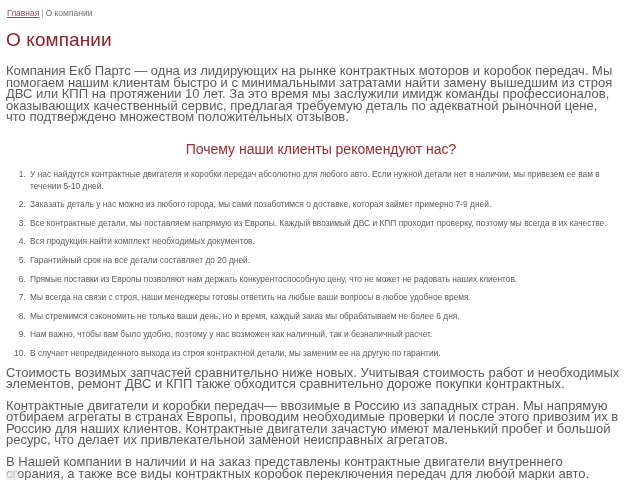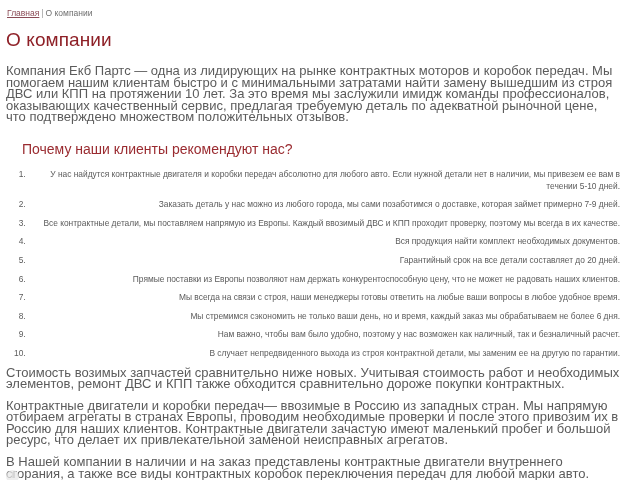--- a/index.html
+++ b/index.html
@@ -48,36 +48,36 @@
     margin: 6px 0 14px 0;
     line-height: 22px;
     letter-spacing: 0.1px;
   }
   h2.section-title {
     font-size: 14px;
     font-weight: normal;
     color: #9a2b30;
     margin: 18px 0 11px 16px;
     line-height: 17px;
+    text-align: center;
   }
   
   p.body-text {
     font-size: 13px;
     line-height: 11.6px;
     margin: 0 0 10px 0;
     color: #5b5b5b;
     text-align: left;
   }
   ol.reasons-list {
     margin: 0 0 6px 0;
     padding-left: 22px;
     font-size: 8.4px;
     line-height: 11.6px;
     color: #5b5b5b;
-    text-align: right;
   }
   ol.reasons-list li {
     margin: 0 0 7px 0;
     padding-left: 2px;
   }
   .footer-icon {
     position: absolute;
     left: 6px;
     top: 470px;
     width: 13px;

